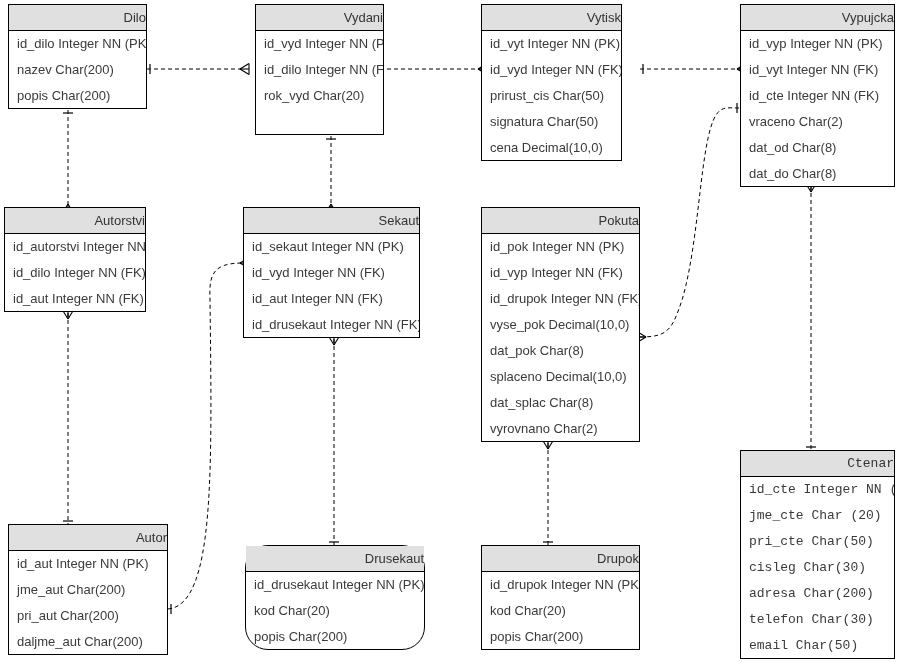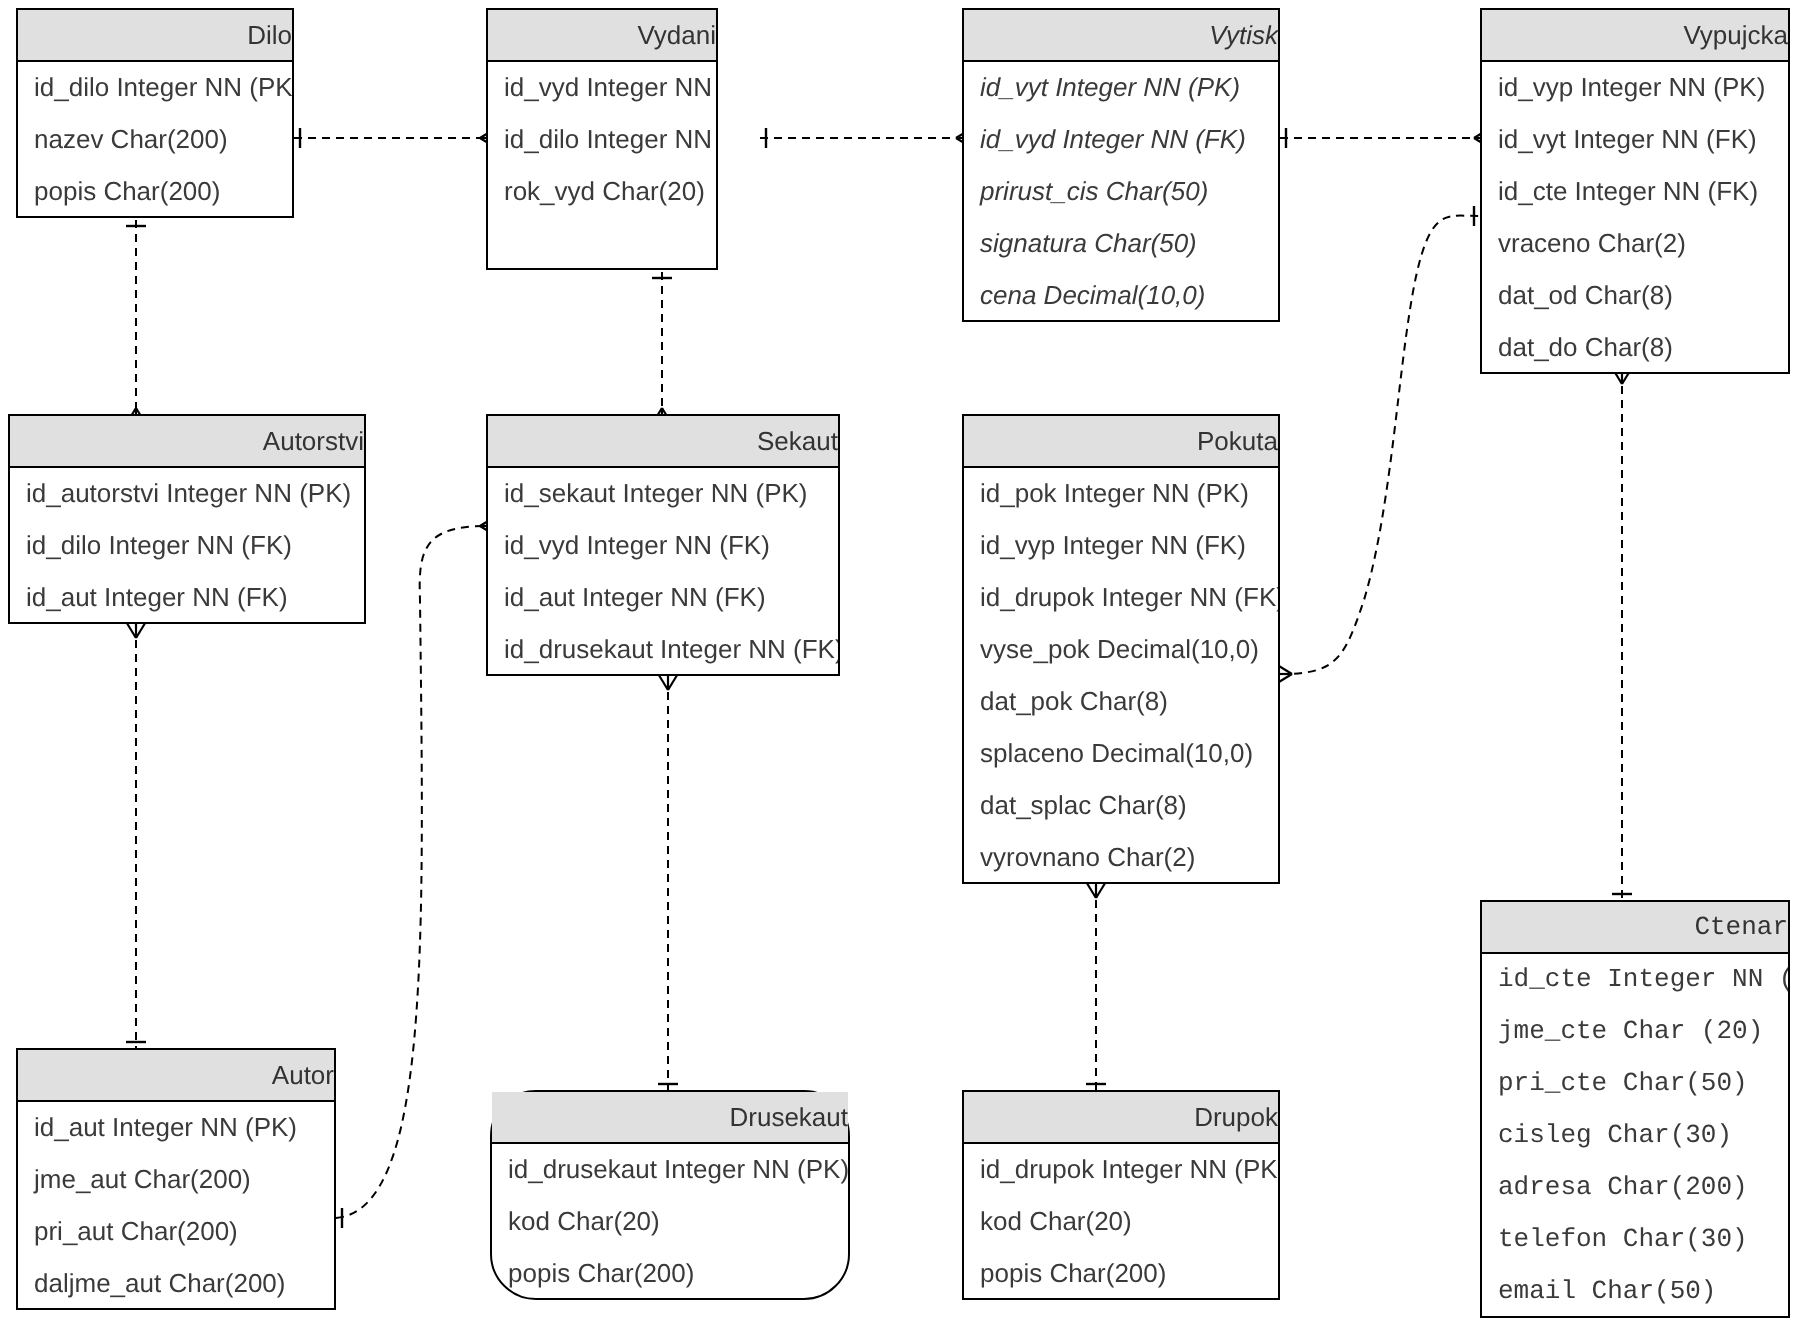--- a/index.html
+++ b/index.html
@@ -159,50 +159,50 @@
 
   <div id="entity-layer">
       <div class="entity" style="left: 8px; top: 4px; width: 139px; height: 105px;">
         <div class="entity-title">Dilo</div>
         <ul class="attr-list">
           <li class="attr">id_dilo Integer NN (PK)</li>
           <li class="attr">nazev Char(200)</li>
           <li class="attr">popis Char(200)</li>
         </ul>
       </div>
-      <div class="entity" style="left: 243px; top: 4px; width: 116px; height: 131px;">
+      <div class="entity" style="left: 255px; top: 4px; width: 129px; height: 131px;">
         <div class="entity-title">Vydani</div>
         <ul class="attr-list">
           <li class="attr">id_vyd Integer NN (PK)</li>
           <li class="attr">id_dilo Integer NN (FK)</li>
           <li class="attr">rok_vyd Char(20)</li>
         </ul>
       </div>
-      <div class="entity" style="left: 481px; top: 4px; width: 159px; height: 157px; font-style: italic;">
+      <div class="entity" style="left: 481px; top: 4px; width: 141px; height: 157px;">
         <div class="entity-title">Vytisk</div>
         <ul class="attr-list">
           <li class="attr">id_vyt Integer NN (PK)</li>
           <li class="attr">id_vyd Integer NN (FK)</li>
           <li class="attr">prirust_cis Char(50)</li>
           <li class="attr">signatura Char(50)</li>
           <li class="attr">cena Decimal(10,0)</li>
         </ul>
       </div>
       <div class="entity" style="left: 740px; top: 4px; width: 155px; height: 183px;">
         <div class="entity-title">Vypujcka</div>
         <ul class="attr-list">
           <li class="attr">id_vyp Integer NN (PK)</li>
           <li class="attr">id_vyt Integer NN (FK)</li>
           <li class="attr">id_cte Integer NN (FK)</li>
           <li class="attr">vraceno Char(2)</li>
           <li class="attr">dat_od Char(8)</li>
           <li class="attr">dat_do Char(8)</li>
         </ul>
       </div>
-      <div class="entity" style="left: 4px; top: 207px; width: 179px; height: 105px;">
+      <div class="entity" style="left: 4px; top: 207px; width: 142px; height: 105px;">
         <div class="entity-title">Autorstvi</div>
         <ul class="attr-list">
           <li class="attr">id_autorstvi Integer NN (PK)</li>
           <li class="attr">id_dilo Integer NN (FK)</li>
           <li class="attr">id_aut Integer NN (FK)</li>
         </ul>
       </div>
       <div class="entity" style="left: 243px; top: 207px; width: 177px; height: 131px;">
         <div class="entity-title">Sekaut</div>
         <ul class="attr-list">

